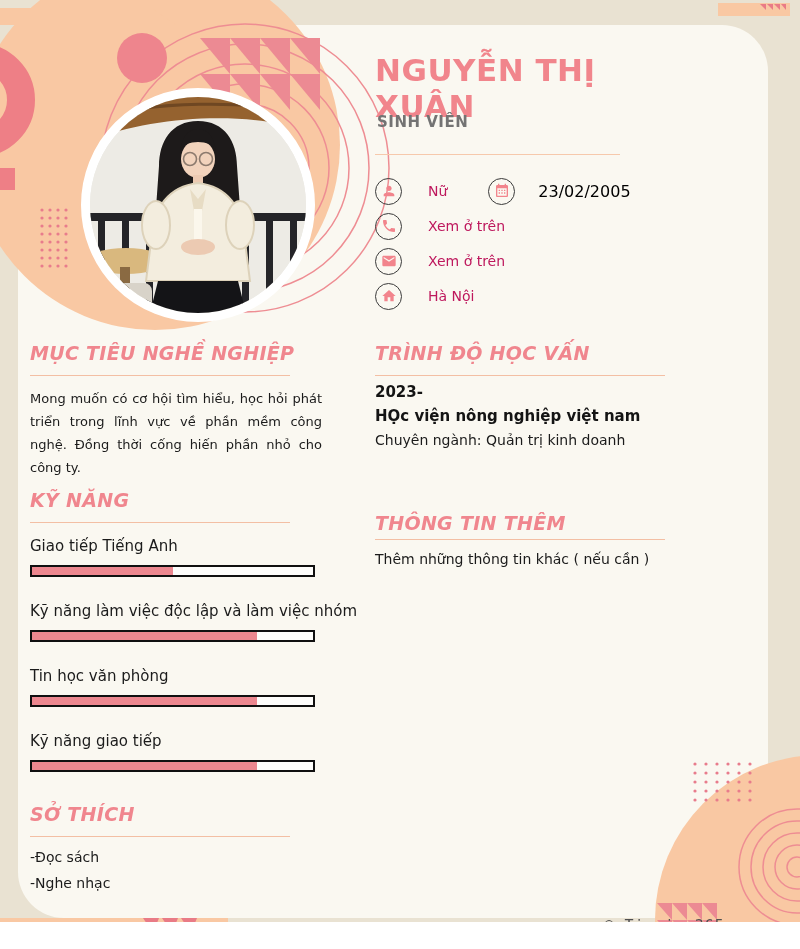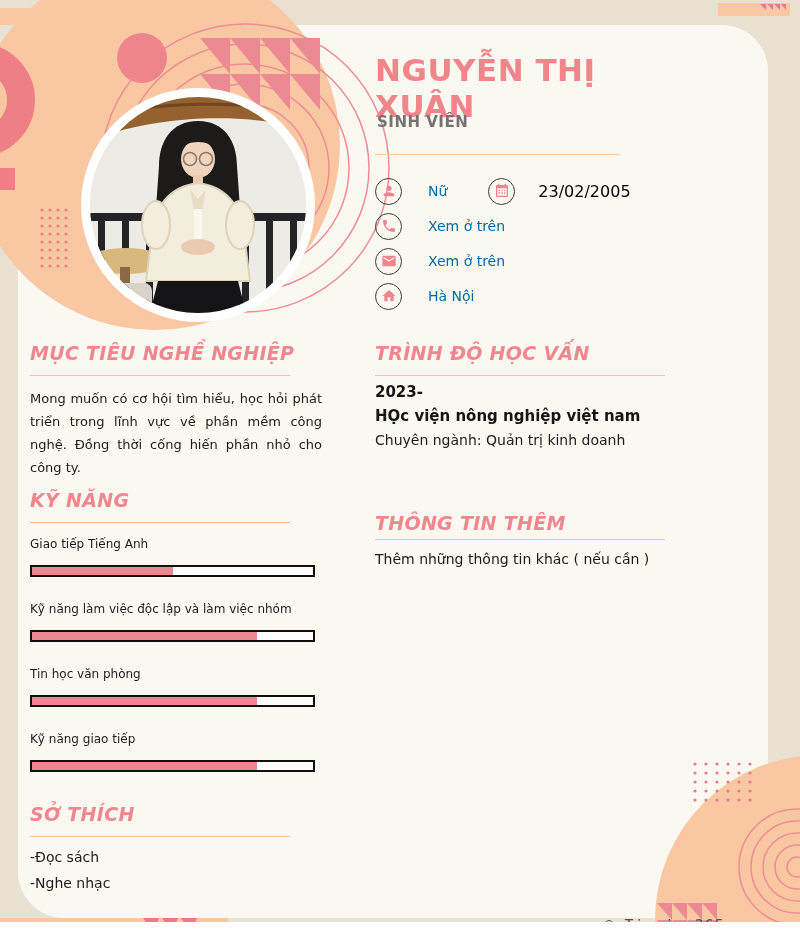--- a/index.html
+++ b/index.html
@@ -36,34 +36,34 @@
         color:#f1858c;letter-spacing:.5px;}
   .job-title{position:absolute;left:377px;top:113px;font-size:15px;font-weight:bold;color:#737373;
              letter-spacing:.5px;}
   .hdr-divider{position:absolute;left:375px;top:154px;width:245px;height:0;border-top:1px solid #f6c9ac;}
 
   
   .contact-row{position:absolute;left:375px;height:28px;display:flex;align-items:center;}
   .icon-circle{width:27px;height:27px;border-radius:50%;border:1.5px solid #3b3b3b;box-sizing:border-box;
                display:flex;align-items:center;justify-content:center;background:transparent;flex:0 0 auto;}
   .icon-circle svg{width:16px;height:16px;fill:#f2848c;}
-  .contact-text{margin-left:26px;font-size:14px;color:#0369a1;}
+  .contact-text{margin-left:26px;font-size:14px;color:#be185d;}
   .contact-text2{margin-left:23px;font-size:16px;color:#000000;}
   .icon-gap{margin-left:41px;}
 
   
   .sec-head{position:absolute;font-size:19px;font-weight:bold;color:#f0868e;letter-spacing:.3px;white-space:nowrap;font-style:italic;}
   .sec-line{position:absolute;height:0;border-top:1px solid #f3bfa4;}
 
   .body-text{position:absolute;font-size:13px;line-height:23px;color:#1b1b1b;text-align:justify;}
   .plain-text{position:absolute;font-size:14px;color:#1b1b1b;white-space:nowrap;}
   .bold-text{position:absolute;font-size:15px;font-weight:bold;color:#141414;white-space:nowrap;text-align:right;}
 
   
-  .skill-label{position:absolute;left:30px;font-size:12px;color:#1b1b1b;white-space:nowrap;}
+  .skill-label{position:absolute;left:30px;font-size:15px;color:#1b1b1b;white-space:nowrap;}
   .skill-bar{position:absolute;left:30px;width:285px;height:12px;border:2px solid #101010;
              box-sizing:border-box;background:#fdfdfb;}
   .skill-fill{height:100%;background:#ec878f;}
 
   .footer{position:absolute;right:45px;top:917px;font-family:"DejaVu Sans Mono","Liberation Mono",monospace;
           font-size:15px;color:#4f4f4f;letter-spacing:1px;}
 </style>
 </head>
 <body>
 

